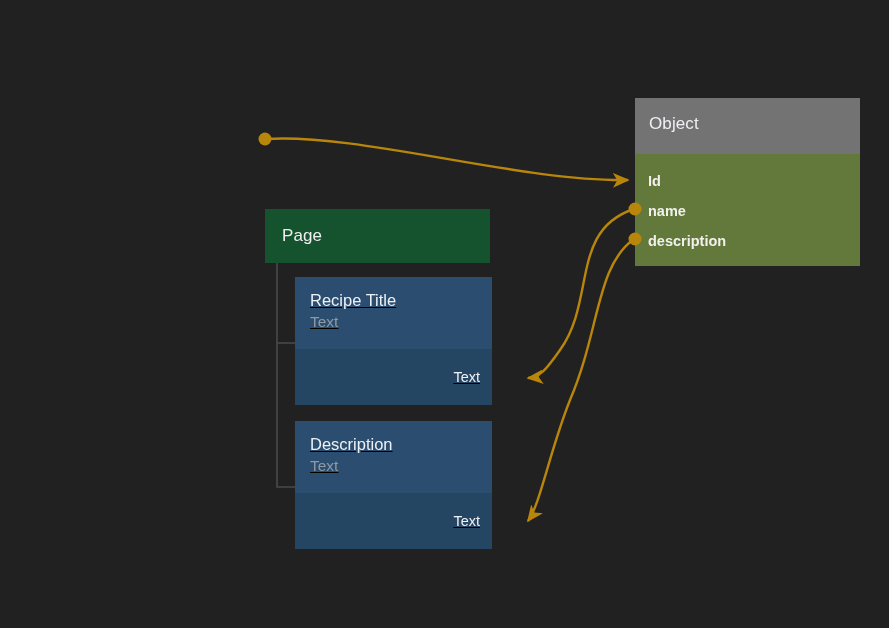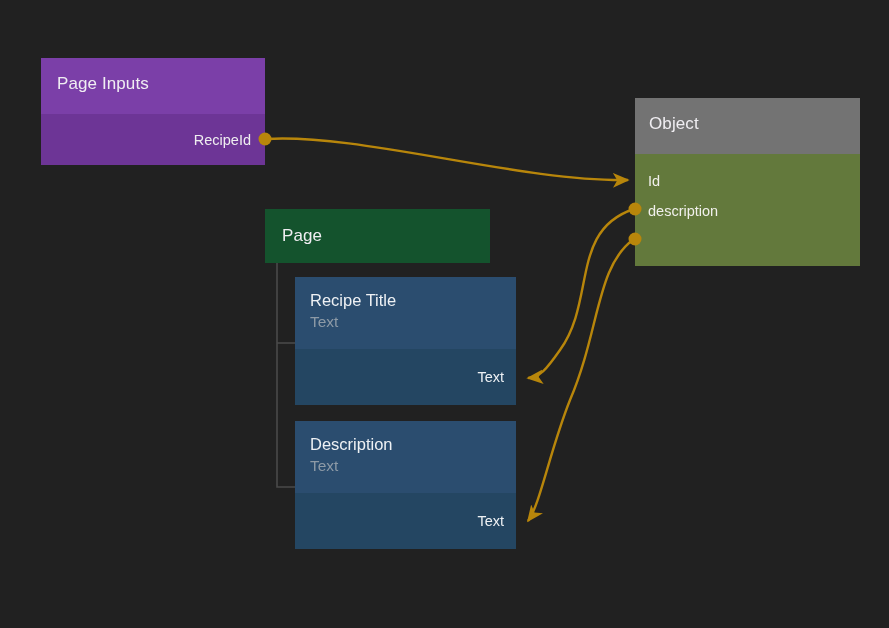--- a/index.html
+++ b/index.html
@@ -78,32 +78,33 @@
     height: 30px;
     display: flex;
     align-items: center;
     padding-left: 13px;
     box-sizing: border-box;
   }
   .field-label {
     color: #f1f0ec;
     font-size: 14.5px;
     line-height: 18px;
+    font-weight: bold;
   }
 
   
   #node-page { left: 265px; top: 209px; width: 225px; height: 54px; }
   #node-page .node-header {
     height: 54px;
     background: #14532d;
     padding: 17px 0 0 17px;
   }
 
   
-  .widget-node { width: 221px; }
+  .widget-node { width: 197px; text-decoration: underline; }
   #node-recipe-title { left: 295px; top: 277px; height: 128px; }
   #node-description  { left: 295px; top: 421px; height: 128px; }
   .widget-node .node-header {
     height: 72px;
     background: #2b4d6f;
     padding: 12px 0 0 15px;
   }
   .widget-node .node-body {
     height: 56px;
     background: #244662;
@@ -146,38 +147,31 @@
 </head>
 <body>
 
 <div id="canvas">
 
   <svg id="tree-lines" viewBox="0 0 889 628" xmlns="http://www.w3.org/2000/svg">
     <path d="M277,263 L277,487 L295,487" fill="none" stroke="#4a4a4a" stroke-width="1.6"></path>
     <path d="M277,343 L295,343" fill="none" stroke="#4a4a4a" stroke-width="1.6"></path>
   </svg>
 
-  <div class="node" id="node-page-inputs">
-    <div class="node-header">
-      <div class="title-lg">Page Inputs</div>
-    </div>
-    <div class="node-body">
-      <div class="port-row">
-        <span class="port-label">RecipeId</span>
-      </div>
-    </div>
-  </div>
 
   <div class="node" id="node-object">
     <div class="node-header">
       <div class="title-lg">Object</div>
     </div>
     <div class="node-body">
       <div class="field-row">
         <span class="field-label">Id</span>
+      </div>
+      <div class="field-row">
+        <span class="field-label">name</span>
       </div>
       <div class="field-row">
         <span class="field-label">description</span>
       </div>
     </div>
   </div>
 
   <div class="node" id="node-page">
     <div class="node-header">
       <div class="title-lg">Page</div>

